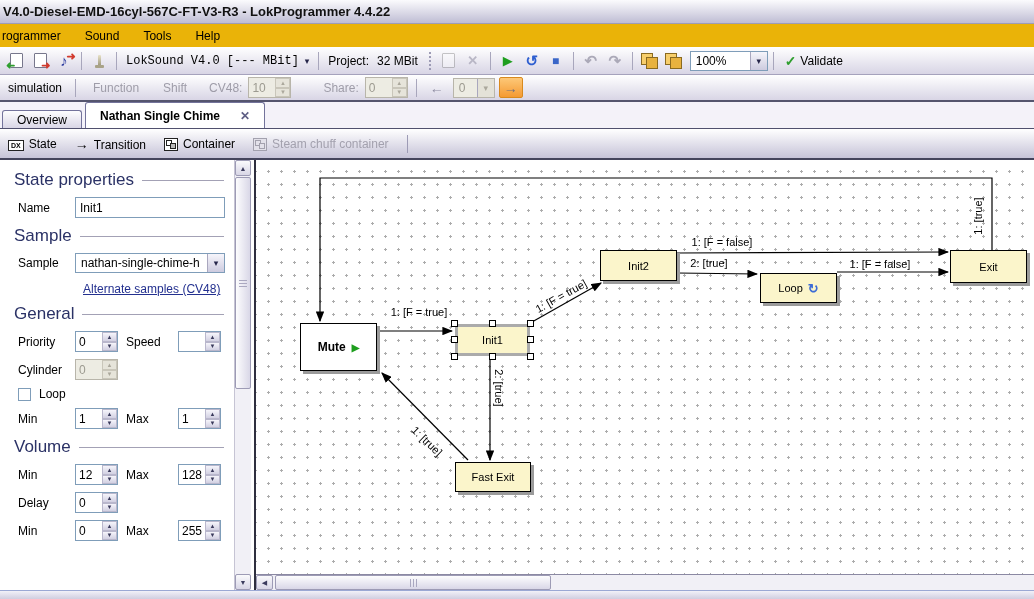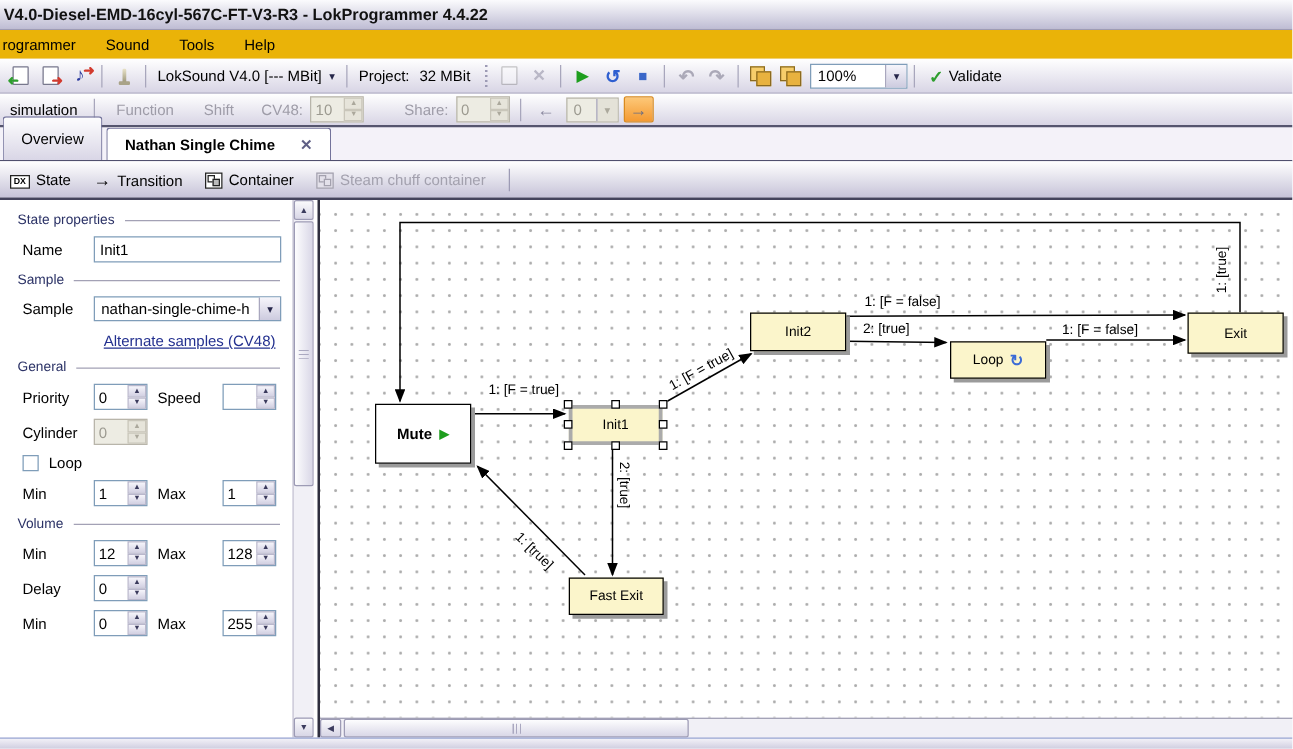--- a/index.html
+++ b/index.html
@@ -42,21 +42,21 @@
   .noteicon .arr { position:absolute; right:-8px; bottom:-2px; font-size:11px; font-weight:bold; color:#D23A2E; }
   .lampstick { width:3px; height:12px; background:linear-gradient(#E8E2C8,#958F72); border-radius:1px; position:relative; }
   .lampstick::after { content:""; position:absolute; left:-3px; bottom:-1px; width:9px; height:3px; background:#A9A388; border-radius:1px; }
   .dim { opacity:.4; filter:grayscale(1); }
 
   .layers { position:relative; width:17px; height:15px; }
   .layers::before { content:""; position:absolute; left:0; top:0; width:10px; height:10px; background:#F7CE6B; border:1px solid #8A6A20; }
   .layers::after { content:""; position:absolute; left:5px; top:4px; width:10px; height:10px; background:#E8B23F; border:1px solid #8A6A20; }
 
   .flatcombo { display:flex; align-items:center; height:22px; padding:0 4px; }
-  .flatcombo .cv { margin-right:6px; white-space:nowrap; }
+  .flatcombo .cv { margin-right:6px; white-space:nowrap;font-family:Liberation Mono, monospace; }
   .flatcombo .ca { font-size:9px; color:#26264A; }
 
   .combo { display:inline-flex; border:1px solid #7F9DB9; background:#fff; height:20px; align-items:stretch; }
   .combo .cval { padding:2px 5px; flex:1; white-space:nowrap; overflow:hidden; }
   .combo .cbtn { width:17px; background:linear-gradient(#F6F5FB,#CDCBDF); border-left:1px solid #A9A7BE;
                  display:flex; align-items:center; justify-content:center; font-size:9px; color:#26264A; }
   .combo.disabled { background:#EDECE3; border-color:#B8B5AA; color:#9C9A90; }
   .combo.disabled .cbtn { background:#E4E2D8; color:#ABA89C; }
 
   .labeltxt { white-space:nowrap; }
@@ -71,21 +71,21 @@
   .spin.disabled { background:#EDECE3; border-color:#B8B5AA; }
   .spin.disabled input { color:#9C9A90; }
   .spin.disabled .sb { color:#ABA89C; background:#E6E4DA; border-color:#C9C6BA; }
 
   .navbtn { width:24px; height:21px; display:flex; align-items:center; justify-content:center;
             border:1px solid transparent; font-size:14px; font-weight:bold; color:#8E8CA2; }
   .navbtn.orange { background:linear-gradient(#FDC878,#F49A33); border:1px solid #D98A1E; border-radius:2px; color:#6E6E80; }
 
   
   .tabstrip { height:27px; background:#F4F2F9; display:flex; align-items:flex-end; padding-left:2px; border-bottom:1px solid #50506E; }
-  .tab { height:35px; padding:0 14px; border:1px solid #73739B; border-bottom:none; border-radius:3px 3px 0 0;
+  .tab { height:18px; padding:0 14px; border:1px solid #73739B; border-bottom:none; border-radius:3px 3px 0 0;
          background:linear-gradient(#FDFDFE,#D9D6E6); display:flex; align-items:center; margin-right:3px; }
   .tab.active { background:#fff; font-weight:bold; height:26px; }
   .tab .close { margin-left:20px; color:#5F5F85; font-weight:bold; font-size:12px; }
 
   
   .dtoolbar { height:31px; background:linear-gradient(#FFFFFF,#C6C3D8); border-bottom:2px solid #44445C;
               display:flex; align-items:center; padding-left:8px; }
   .dt-item { display:flex; align-items:flex-end; margin-right:18px; }
   .dt-item .ic { margin-right:5px; display:flex; align-items:center; justify-content:center; }
   .state-badge { border:1px solid #222; background:#fff; font-size:7px; font-weight:bold; padding:1px 2px; letter-spacing:0; }
@@ -95,21 +95,21 @@
   .cont-icon::after { content:""; position:absolute; right:1px; bottom:1px; width:4px; height:4px; border:1px solid #222; background:#bbb; }
   .dt-item.disabled { color:#A3A1AE; }
   .dt-item.disabled .cont-icon, .dt-item.disabled .cont-icon::before, .dt-item.disabled .cont-icon::after { border-color:#A3A1AE; background:#E3E1EA; }
   .dsep { width:1px; height:18px; background:#9D9BB5; }
 
   
   .content { flex:1; display:flex; min-height:0; }
 
   .panel { width:234px; background:#fff; overflow:hidden; padding-top:2px; }
   .sec { display:flex; align-items:center; margin:8px 10px 6px 14px; }
-  .sec .ht { color:#2B3266; font-size:11px; white-space:nowrap; }
+  .sec .ht { color:#2B3266; font-size:17px; white-space:nowrap; }
   .sec .hl { flex:1; height:1px; background:#A3A1B5; margin-left:8px; }
   .frow { display:flex; align-items:center; padding-left:18px; margin:7px 0; }
   .flabel { width:57px; }
   .flabel2 { margin-left:8px; width:52px; }
   .txt { width:150px; height:21px; border:1px solid #7F9DB9; padding:2px 4px; font:inherit; }
   .link { display:inline-block; margin-left:83px; margin-top:2px; color:#23308F; text-decoration:underline; font-size:12px; }
   .cb { width:13px; height:13px; border:1px solid #7F9DB9; background:#fff; margin-right:8px; }
 
   .vscroll { width:17px; background:#F1F0F6; border-left:1px solid #C6C4D4; display:flex; flex-direction:column; }
   .vs-btn { height:16px; background:linear-gradient(#FAFAFC,#D8D6E6); border:1px solid #9D9BB5; border-radius:2px;

